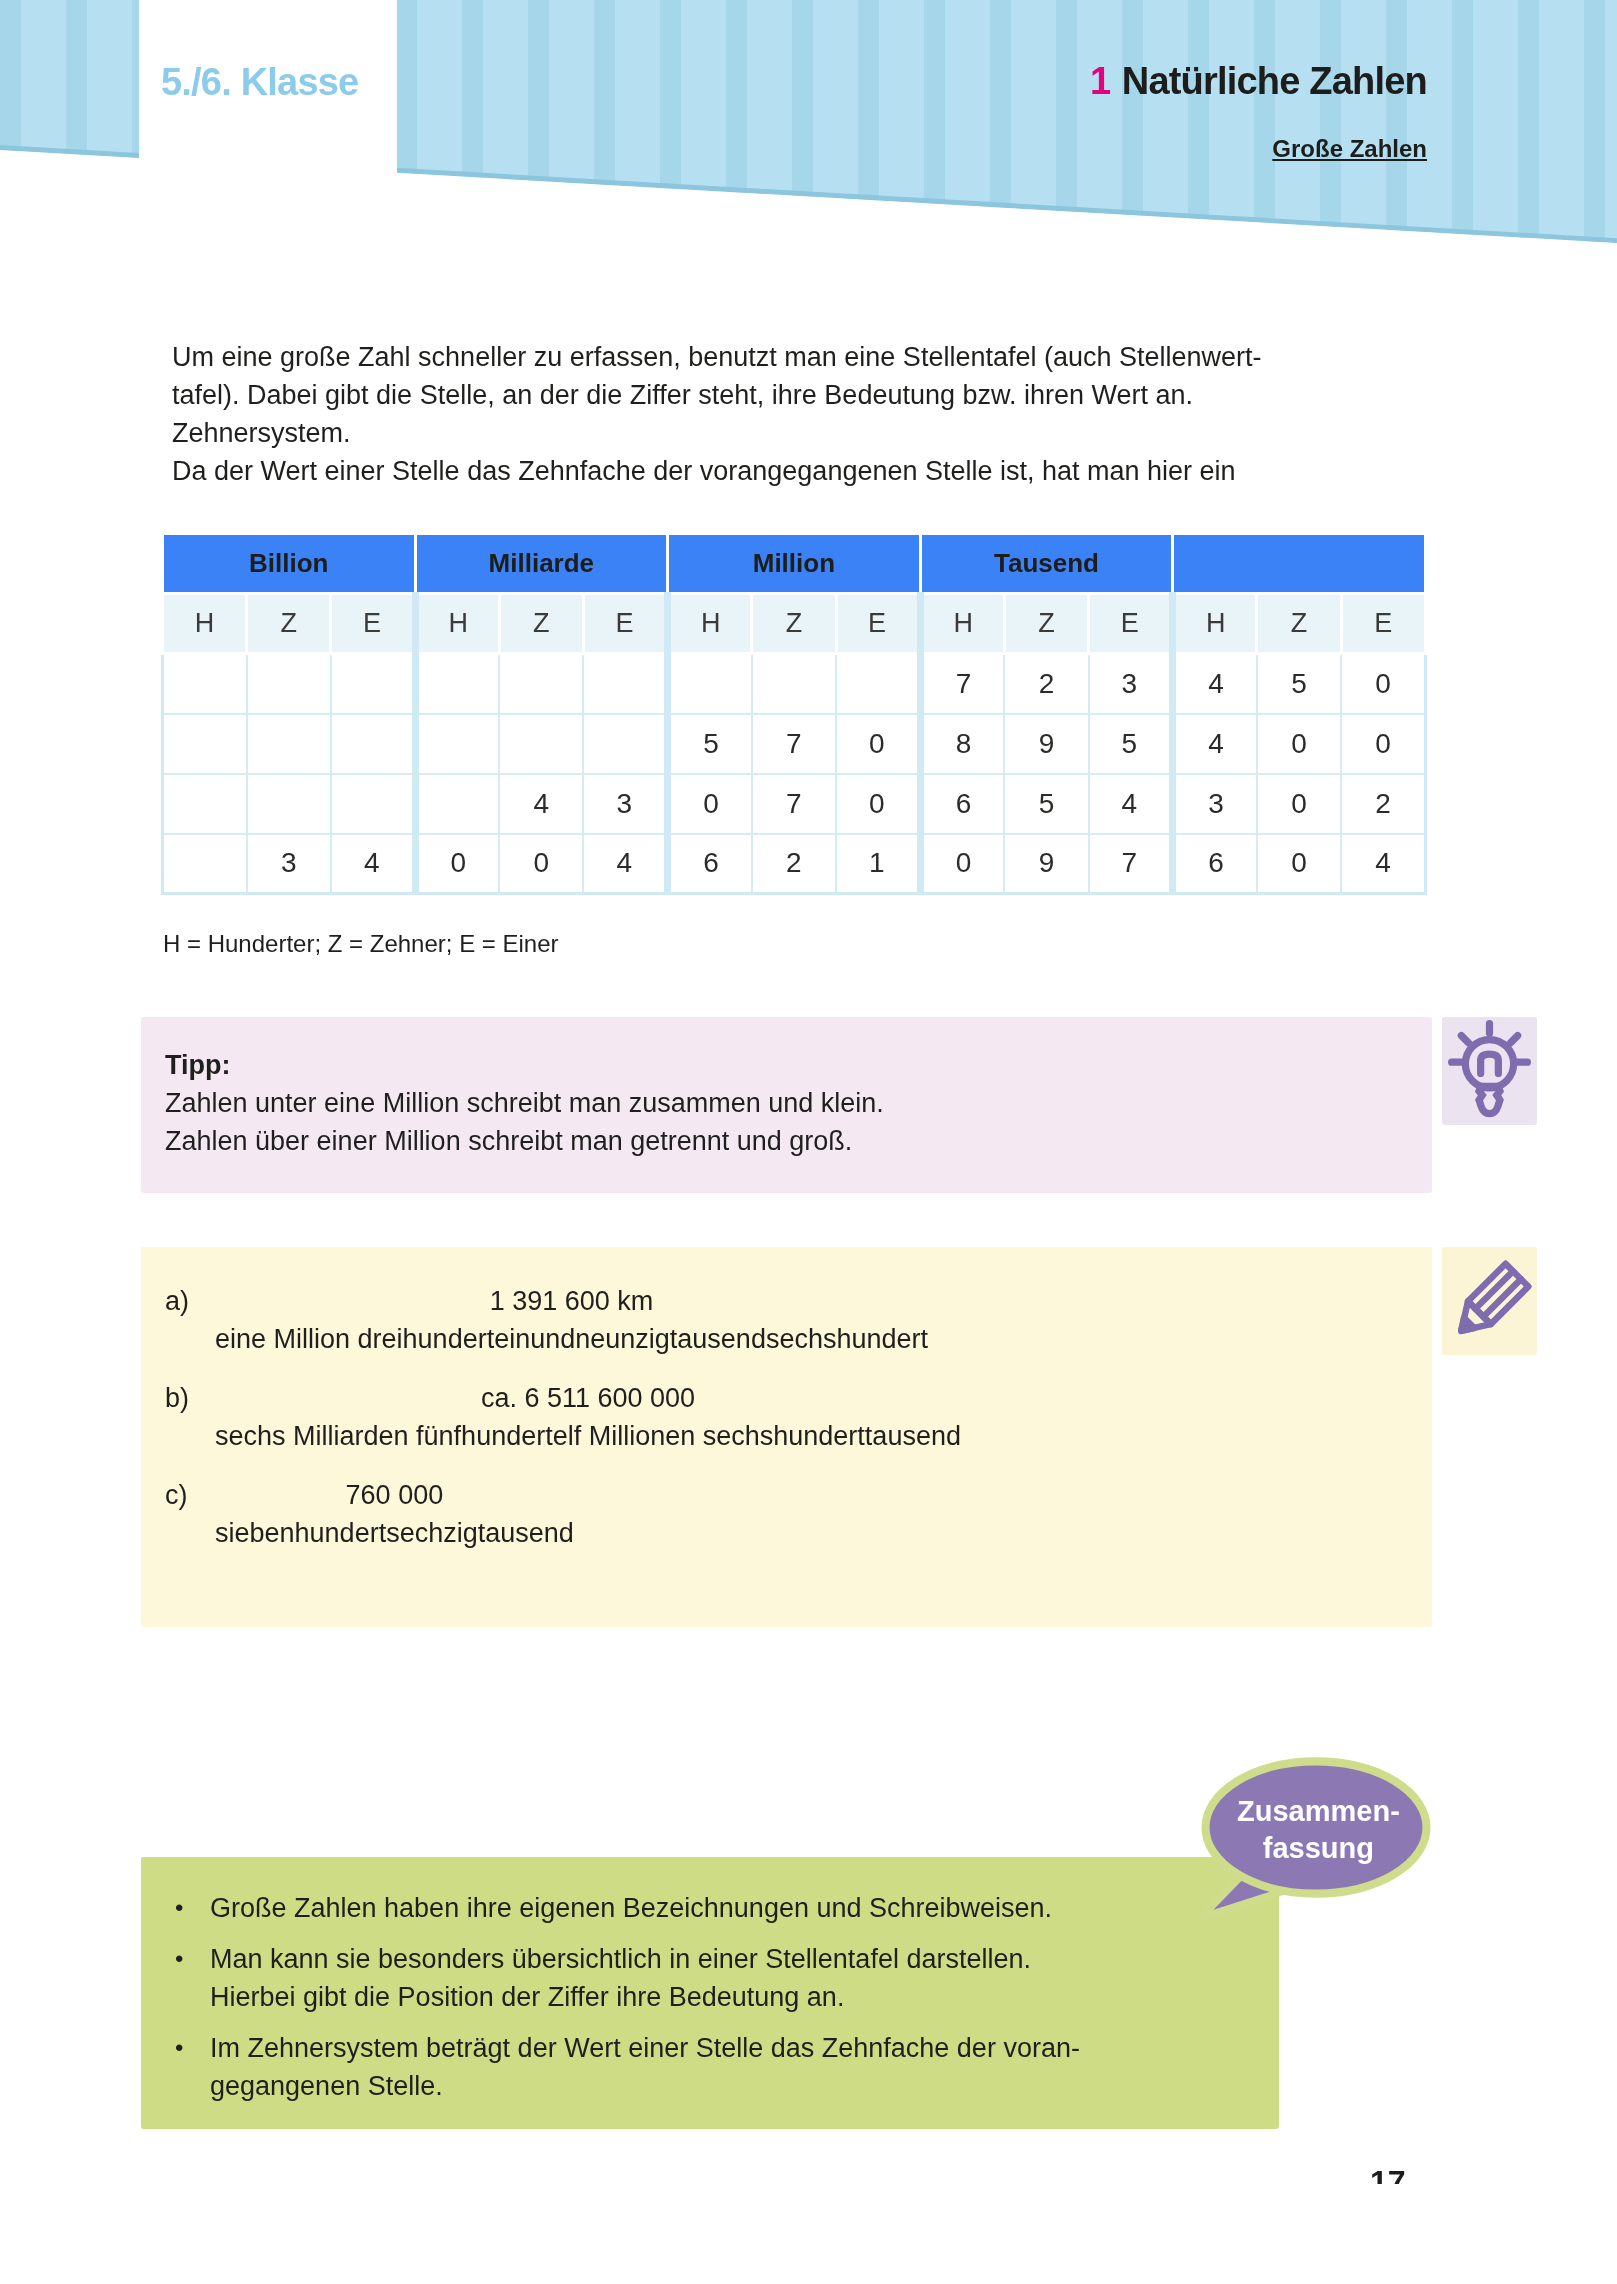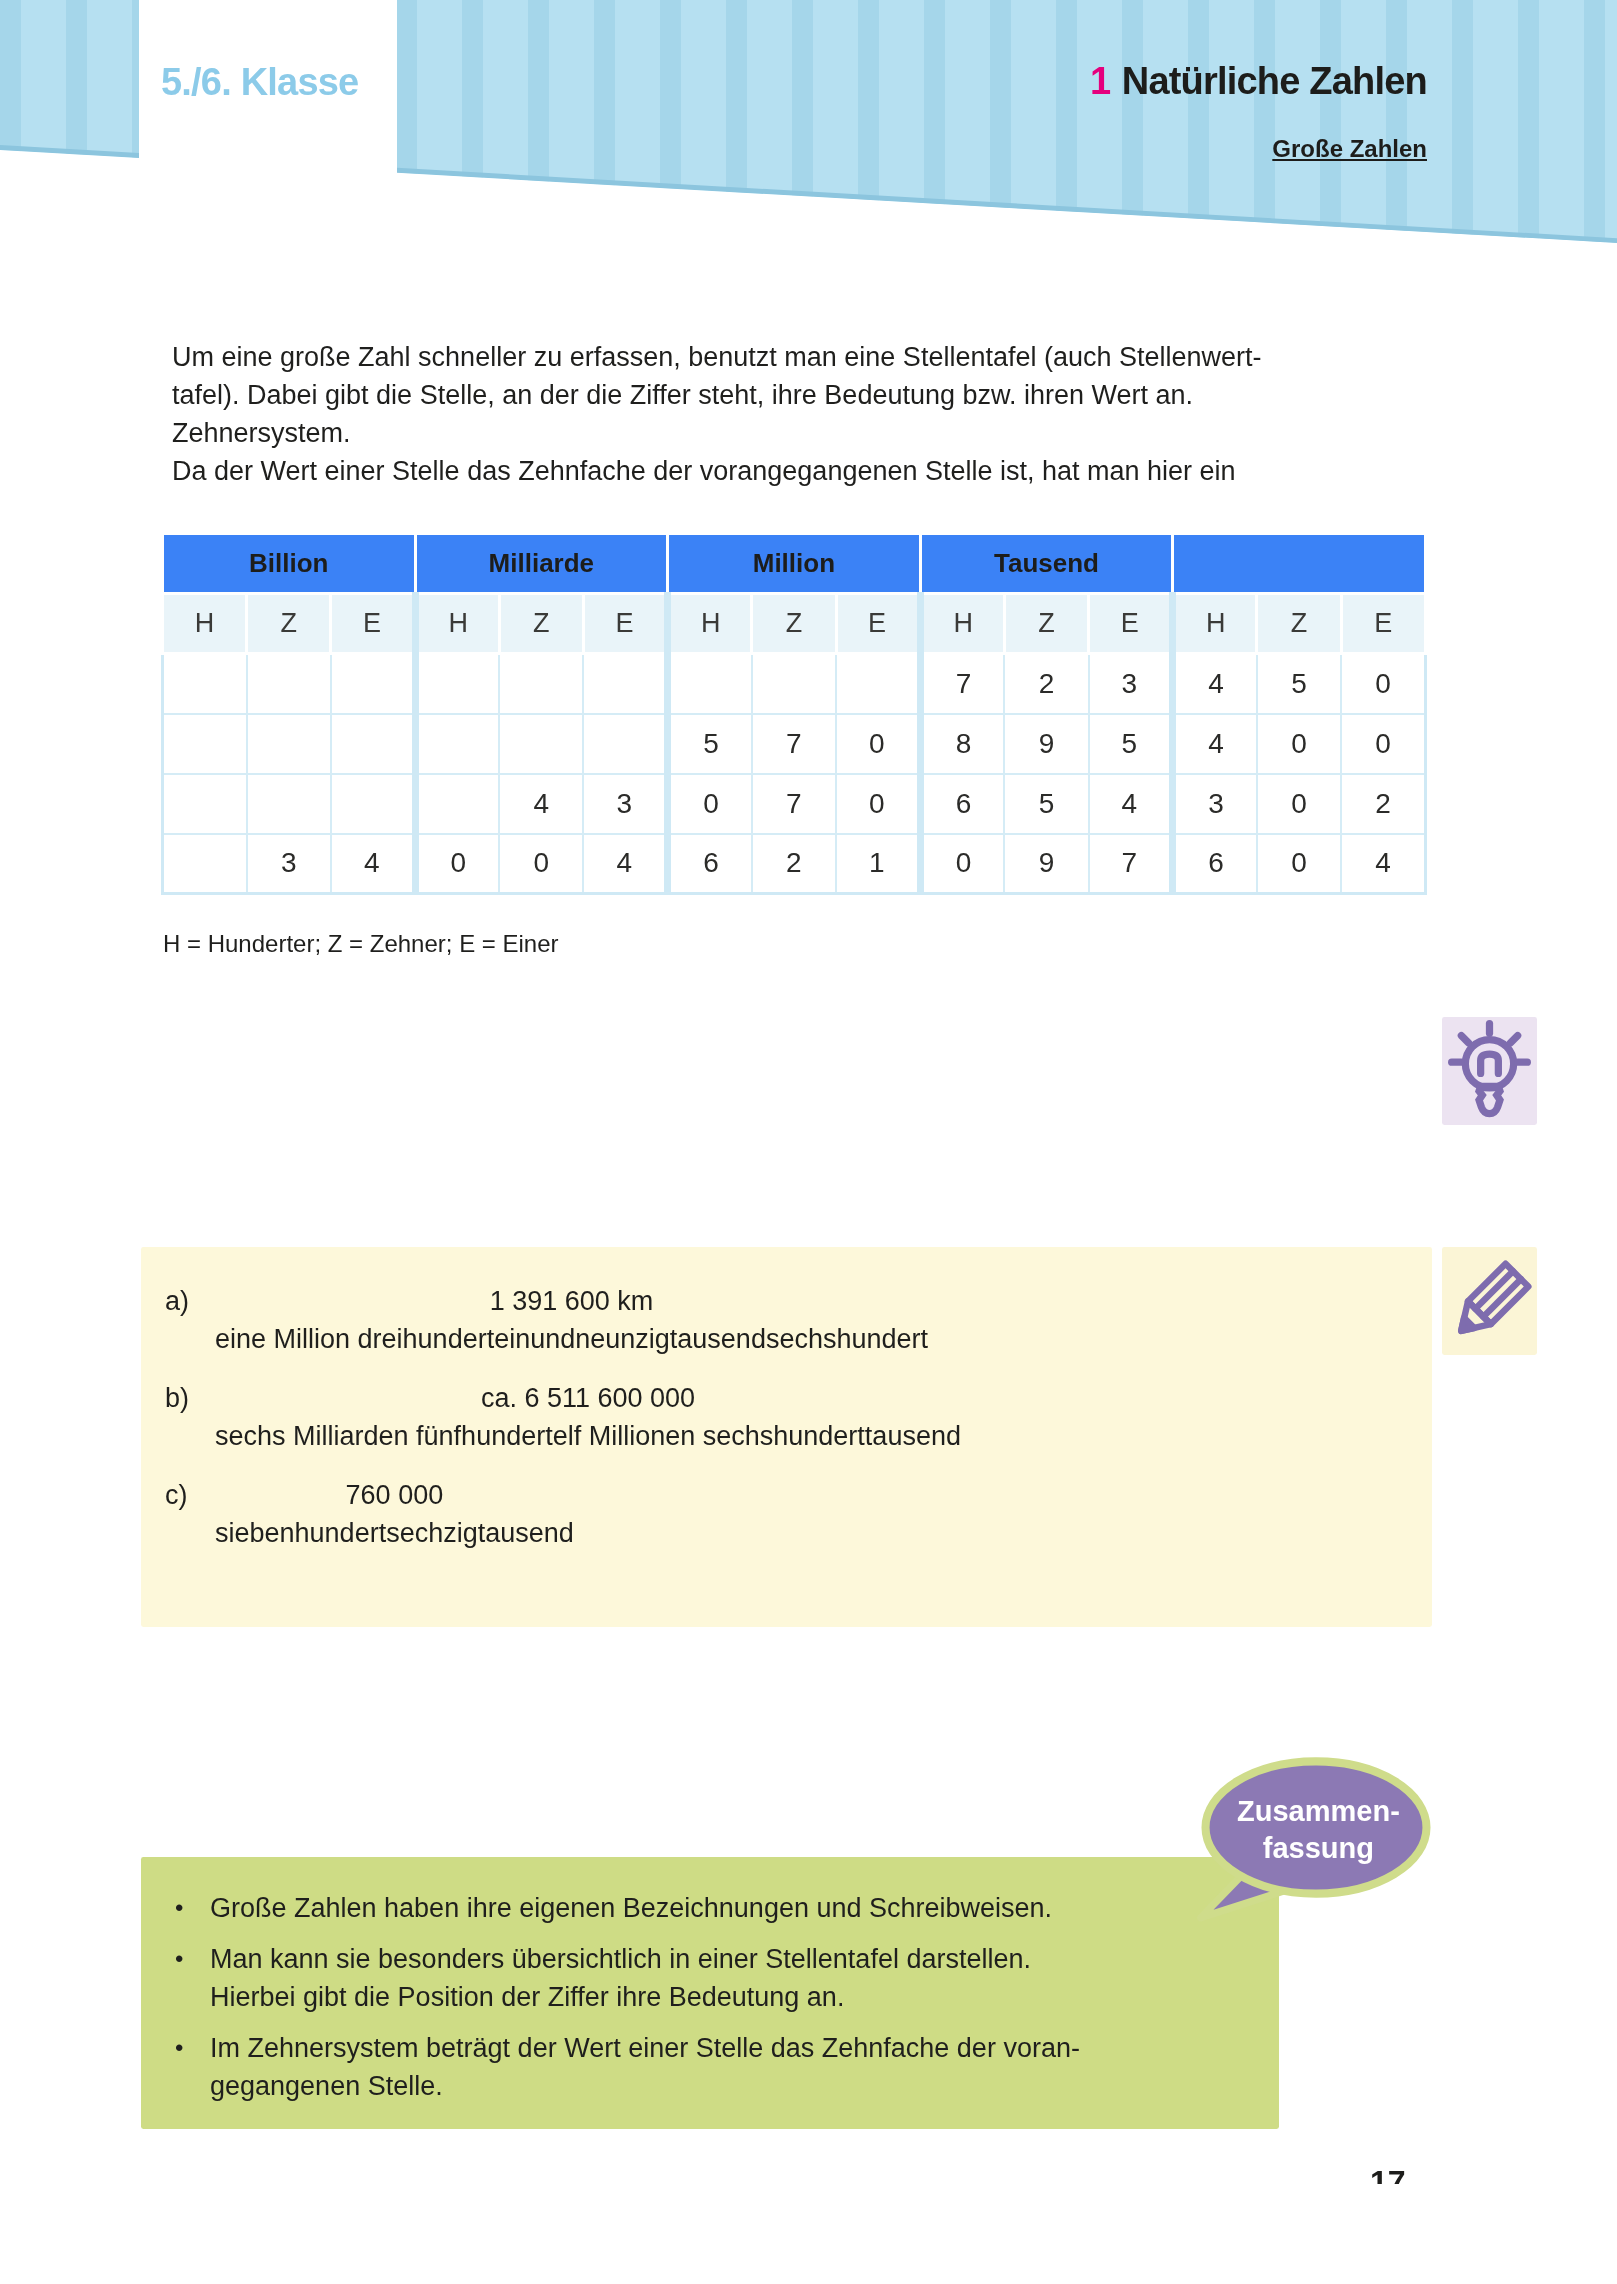--- a/index.html
+++ b/index.html
@@ -253,20 +253,25 @@
       <td class="dcell">7</td>
       <td class="dcell gs">6</td>
       <td class="dcell">0</td>
       <td class="dcell">4</td>
     </tr>
   </tbody>
     </table>
 
   <div class="legend">H = Hunderter;  Z = Zehner;  E = Einer</div>
 
+  <div class="tipbox">
+    <div class="tiptitle">Tipp:</div>
+    <div>Zahlen unter eine Million schreibt man zusammen und klein.</div>
+    <div>Zahlen über einer Million schreibt man getrennt und groß.</div>
+  </div>
   <div class="iconbox bulbbox">
     <svg width="95" height="108" viewBox="0 0 118 134">
       <g stroke="#7e6cae" stroke-width="9" fill="none" stroke-linecap="round">
         <circle cx="59" cy="58" r="30"></circle>
         <path d="M48 70 L48 54 Q48 46 59 46 Q70 46 70 54 L70 70"></path>
         <line x1="59" y1="8" x2="59" y2="20"></line>
         <line x1="24" y1="23" x2="33" y2="32"></line>
         <line x1="94" y1="23" x2="85" y2="32"></line>
         <line x1="12" y1="56" x2="24" y2="56"></line>
         <line x1="106" y1="56" x2="94" y2="56"></line>

